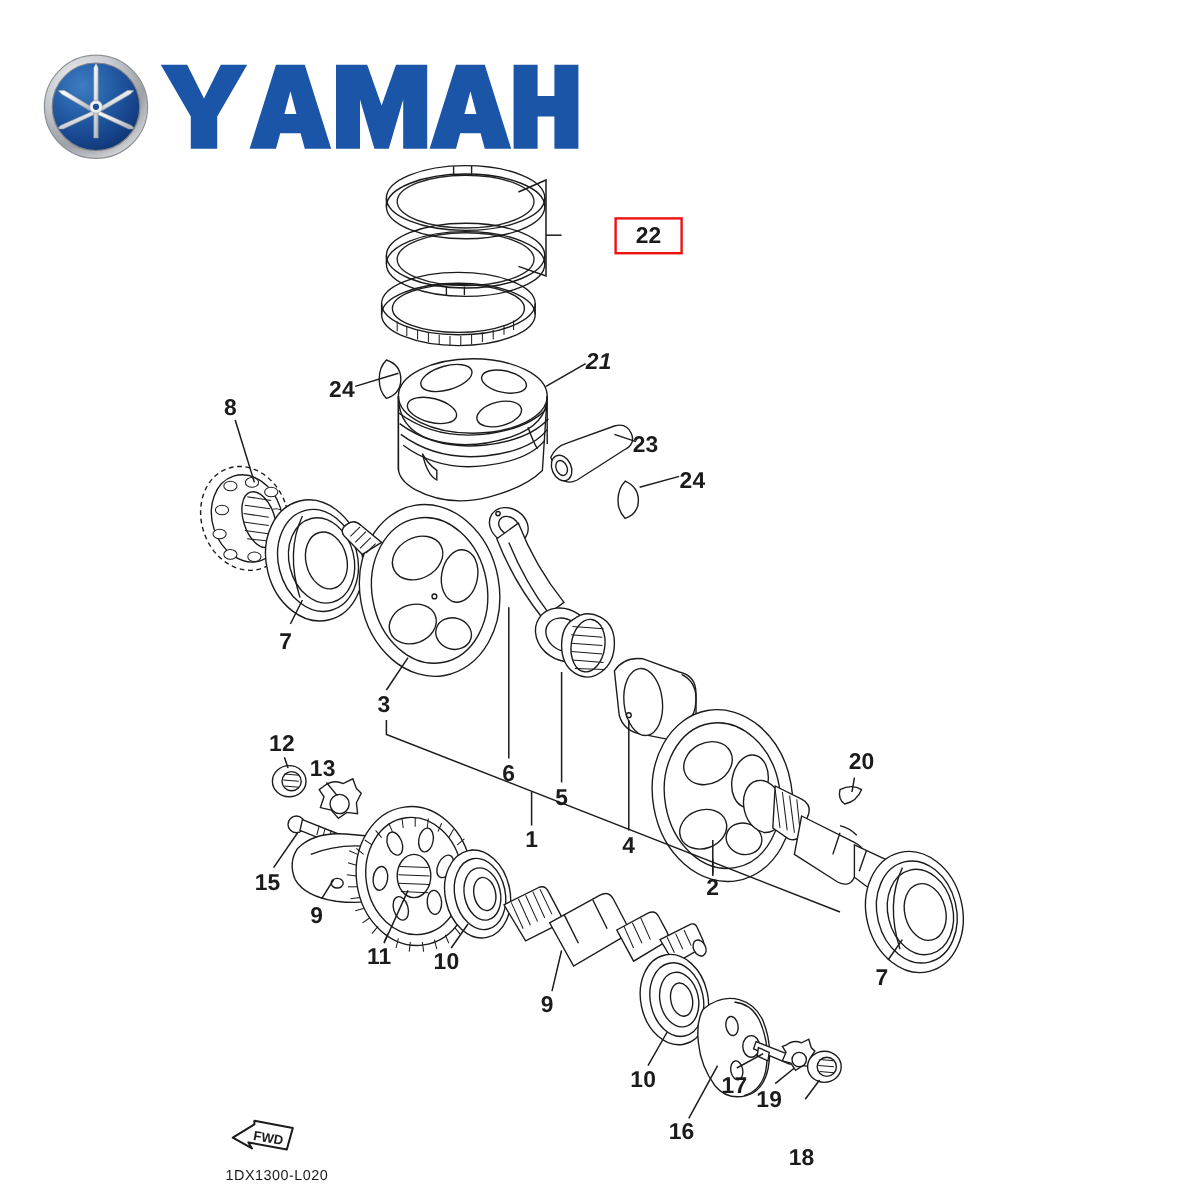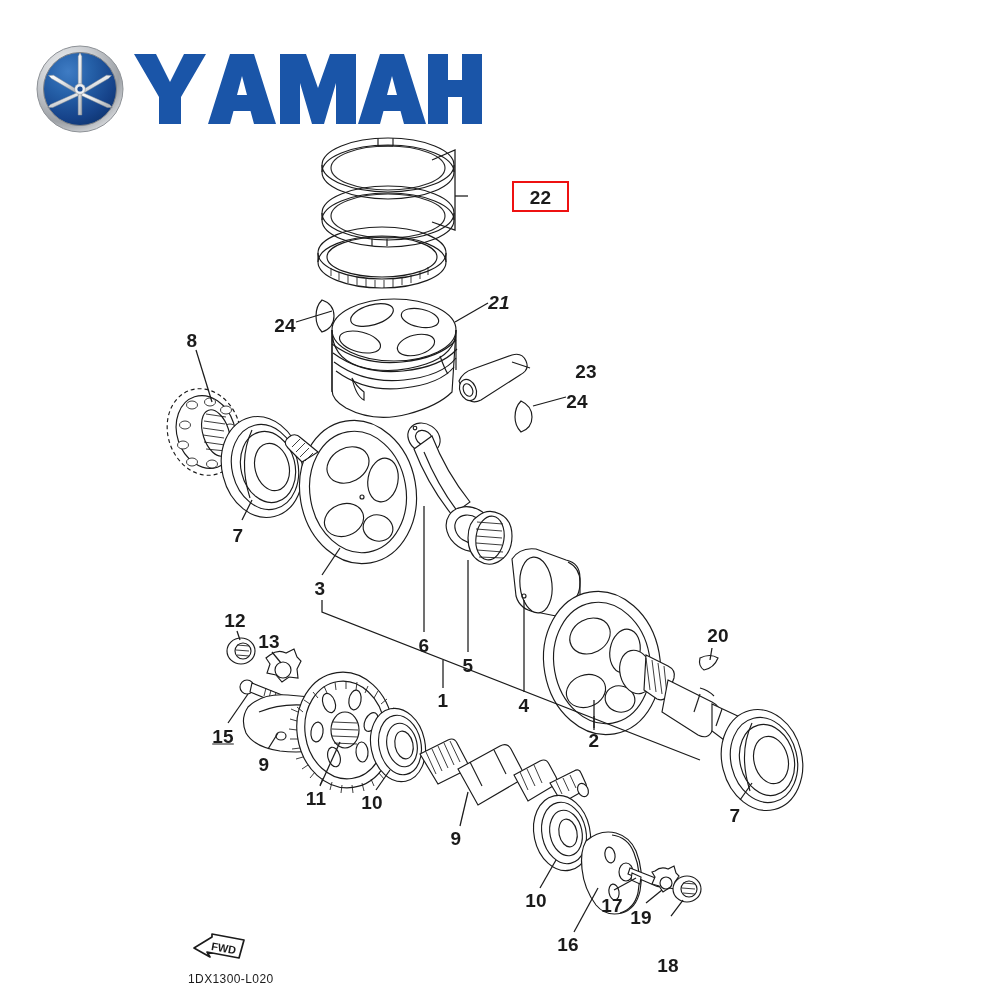--- a/index.html
+++ b/index.html
@@ -591,28 +591,28 @@
     <span class="plabel" style="left:238px; top:535px;">7</span>
     <span class="plabel" style="left:735px; top:815px;">7</span>
     <span class="plabel" style="left:192px; top:340px;">8</span>
     <span class="plabel" style="left:456px; top:838px;">9</span>
     <span class="plabel" style="left:372px; top:802px;">10</span>
     <span class="plabel" style="left:536px; top:900px;">10</span>
     <span class="plabel" style="left:316px; top:798px;">11</span>
     <span class="plabel" style="left:235px; top:620px;">12</span>
     <span class="plabel" style="left:269px; top:641px;">13</span>
     <span class="plabel" style="left:264px; top:764px;">9</span>
-    <span class="plabel" style="left:223px; top:736px;text-decoration:underline;">15</span>
+    <span class="plabel" style="left:223px; top:736px;">15</span>
     <span class="plabel" style="left:568px; top:944px;">16</span>
     <span class="plabel" style="left:612px; top:905px;">17</span>
     <span class="plabel" style="left:668px; top:928px;margin-top:37px;">18</span>
     <span class="plabel" style="left:641px; top:917px;">19</span>
     <span class="plabel" style="left:718px; top:635px;">20</span>
     <span class="plabel" style="left:499px; top:302px;font-style:italic;">21</span>
-    <span class="plabel" style="left:538px; top:371px;margin-left:48px;">23</span>
+    <span class="plabel" style="left:538px; top:371px;">23</span>
     <span class="plabel" style="left:285px; top:325px;">24</span>
     <span class="plabel" style="left:577px; top:401px;">24</span>
   </div>
 
   <div id="callout-22">
     <span class="plabel">22</span>
   </div>
 
   <div id="fwd-mark">
     <svg width="56" height="36" viewBox="0 0 56 36">

